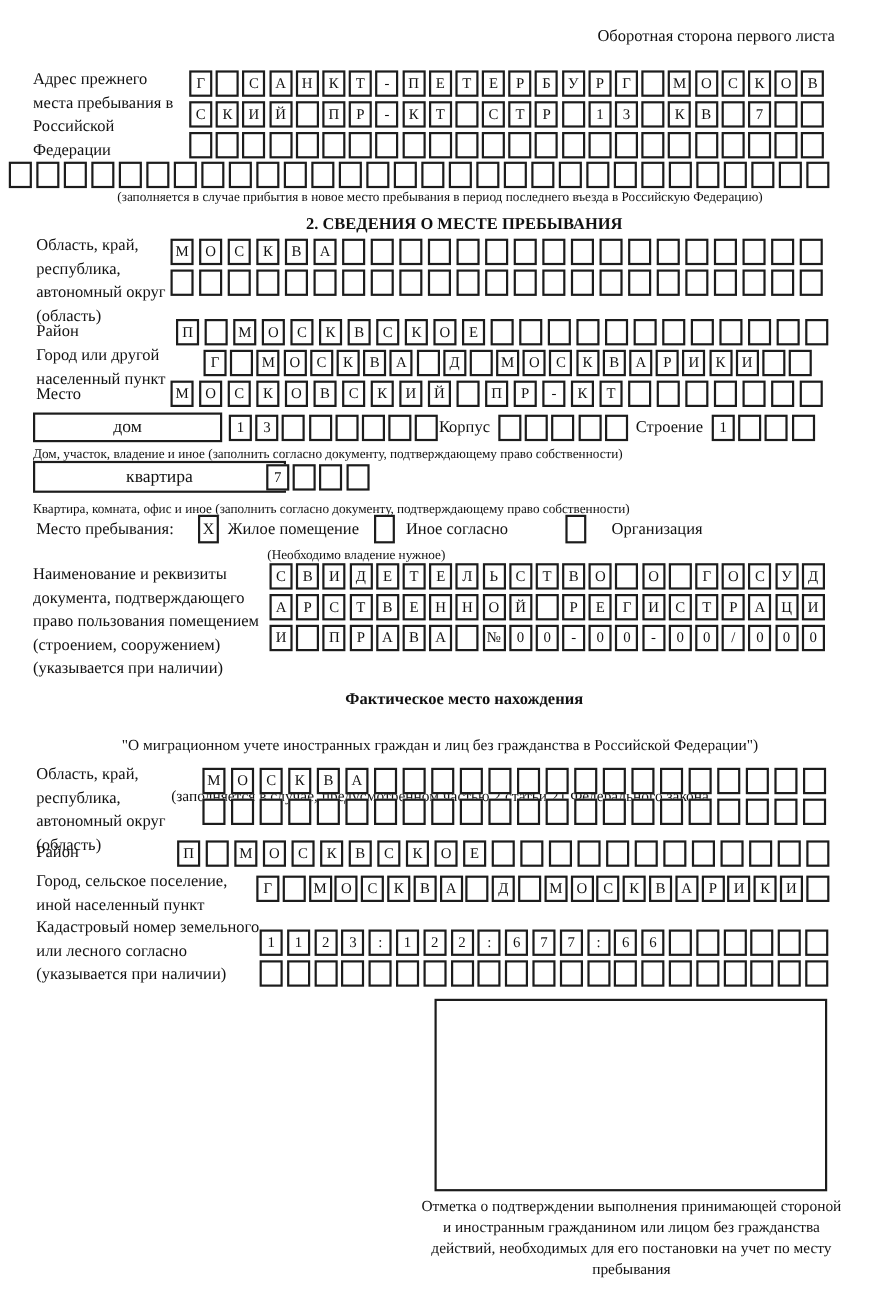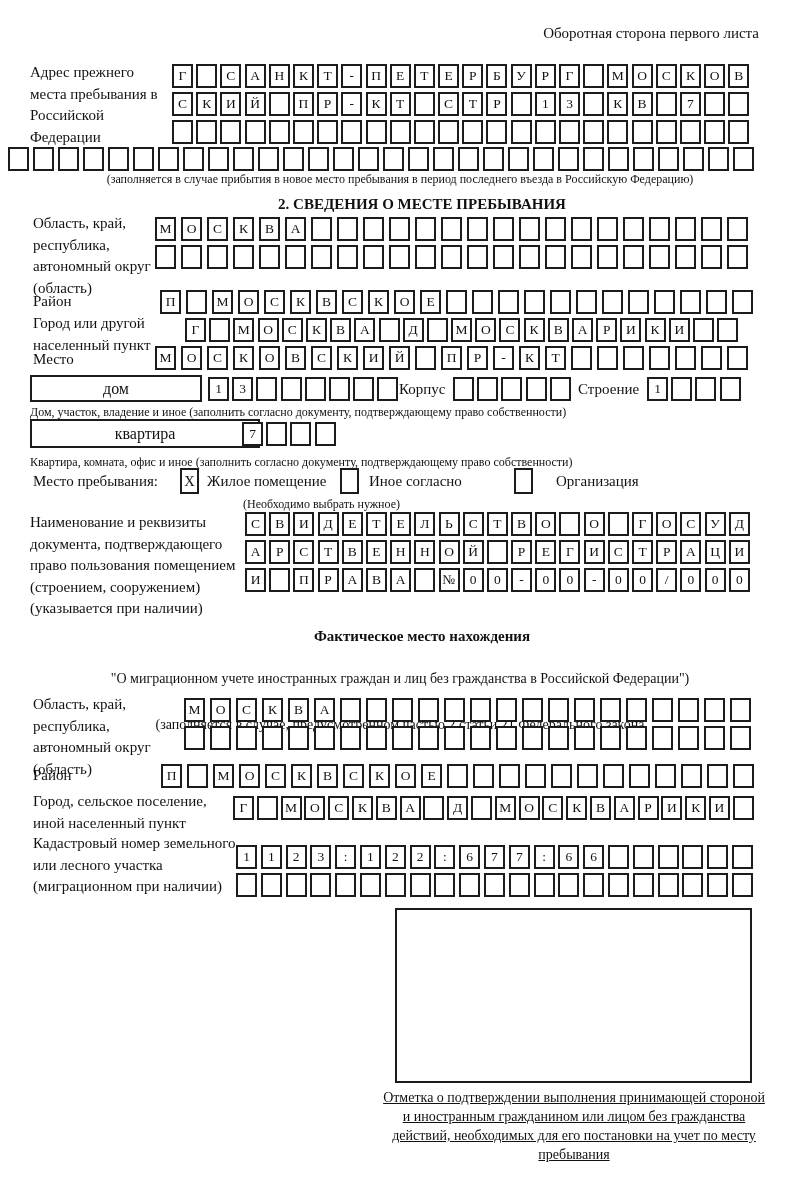--- a/index.html
+++ b/index.html
@@ -326,21 +326,21 @@
   </div>
 <div class="lbl note" style="left:30px;top:454px;">Квартира, комната, офис и иное (заполнить согласно документу, подтверждающему право собственности)</div>
 
 <div class="lbl" style="left:33px;top:471px;">Место пребывания:</div>
 <div class="chk" style="left:180px;top:468px;">X</div>
 <div class="lbl" style="left:207px;top:471px;">Жилое помещение</div>
 <div class="chk" style="left:340px;top:468px;"></div>
 <div class="lbl" style="left:369px;top:471px;">Иное согласно</div>
 <div class="chk" style="left:514px;top:468px;"></div>
 <div class="lbl" style="left:556px;top:471px;">Организация</div>
-<div class="lbl note" style="left:243px;top:496px;">(Необходимо выбрать нужное)</div>
+<div class="lbl note" style="left:243px;top:496px;">(Необходимо владение нужное)</div>
 
 <div class="lbl" style="left:30px;top:512px;width:215px;">Наименование и реквизиты документа, подтверждающего право пользования помещением (строением, сооружением) (указывается при наличии)</div>
 <div class="cells g32" style="left:245px;top:512px;">
     <span class="cell">С</span>
     <span class="cell">В</span>
     <span class="cell">И</span>
     <span class="cell">Д</span>
     <span class="cell">Е</span>
     <span class="cell">Т</span>
     <span class="cell">Е</span>
@@ -506,21 +506,21 @@
     <span class="cell">К</span>
     <span class="cell">В</span>
     <span class="cell">А</span>
     <span class="cell">Р</span>
     <span class="cell">И</span>
     <span class="cell">К</span>
     <span class="cell">И</span>
     <span class="cell"></span>
   </div>
 
-<div class="lbl" style="left:33px;top:833px;width:205px;">Кадастровый номер земельного или лесного участка (миграционном при наличии)</div>
+<div class="lbl" style="left:33px;top:833px;width:205px;">Кадастровый номер земельного или лесного согласно (указывается при наличии)</div>
 <div class="cells g38" style="left:236px;top:845px;">
     <span class="cell">1</span>
     <span class="cell">1</span>
     <span class="cell">2</span>
     <span class="cell">3</span>
     <span class="cell">:</span>
     <span class="cell">1</span>
     <span class="cell">2</span>
     <span class="cell">2</span>
     <span class="cell">:</span>
@@ -555,13 +555,13 @@
     <span class="cell"></span>
     <span class="cell"></span>
     <span class="cell"></span>
     <span class="cell"></span>
     <span class="cell"></span>
     <span class="cell"></span>
     <span class="cell"></span>
   </div>
 
 <div class="stamp" style="left:395px;top:908px;width:357px;height:175px;"></div>
-<div class="lbl" style="left:378px;top:1088px;width:392px;text-align:center;font-size:14px;line-height:19px;text-decoration:underline;">Отметка о подтверждении выполнения принимающей стороной и иностранным гражданином или лицом без гражданства действий, необходимых для его постановки на учет по месту пребывания</div>
+<div class="lbl" style="left:378px;top:1088px;width:392px;text-align:center;font-size:14px;line-height:19px;">Отметка о подтверждении выполнения принимающей стороной и иностранным гражданином или лицом без гражданства действий, необходимых для его постановки на учет по месту пребывания</div>
 
 </body></html>

